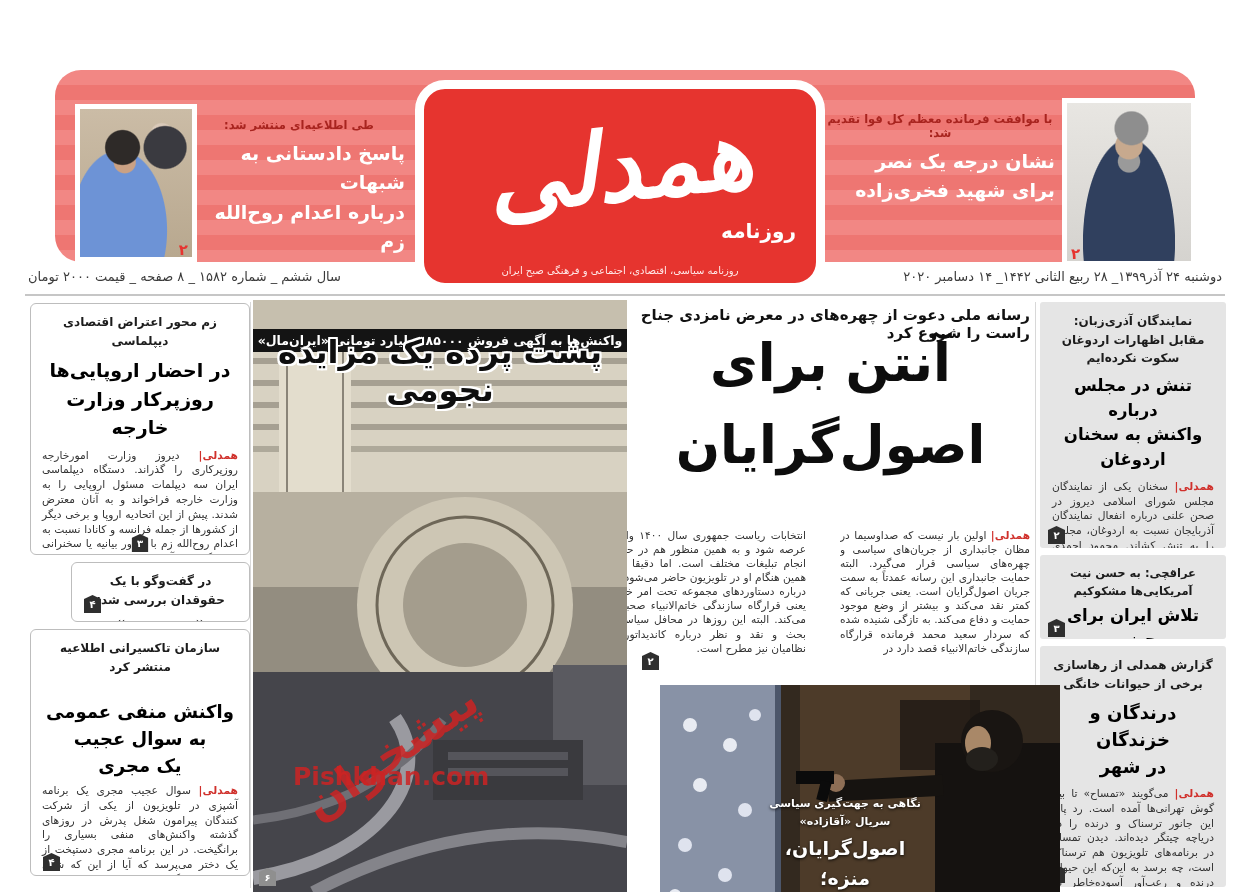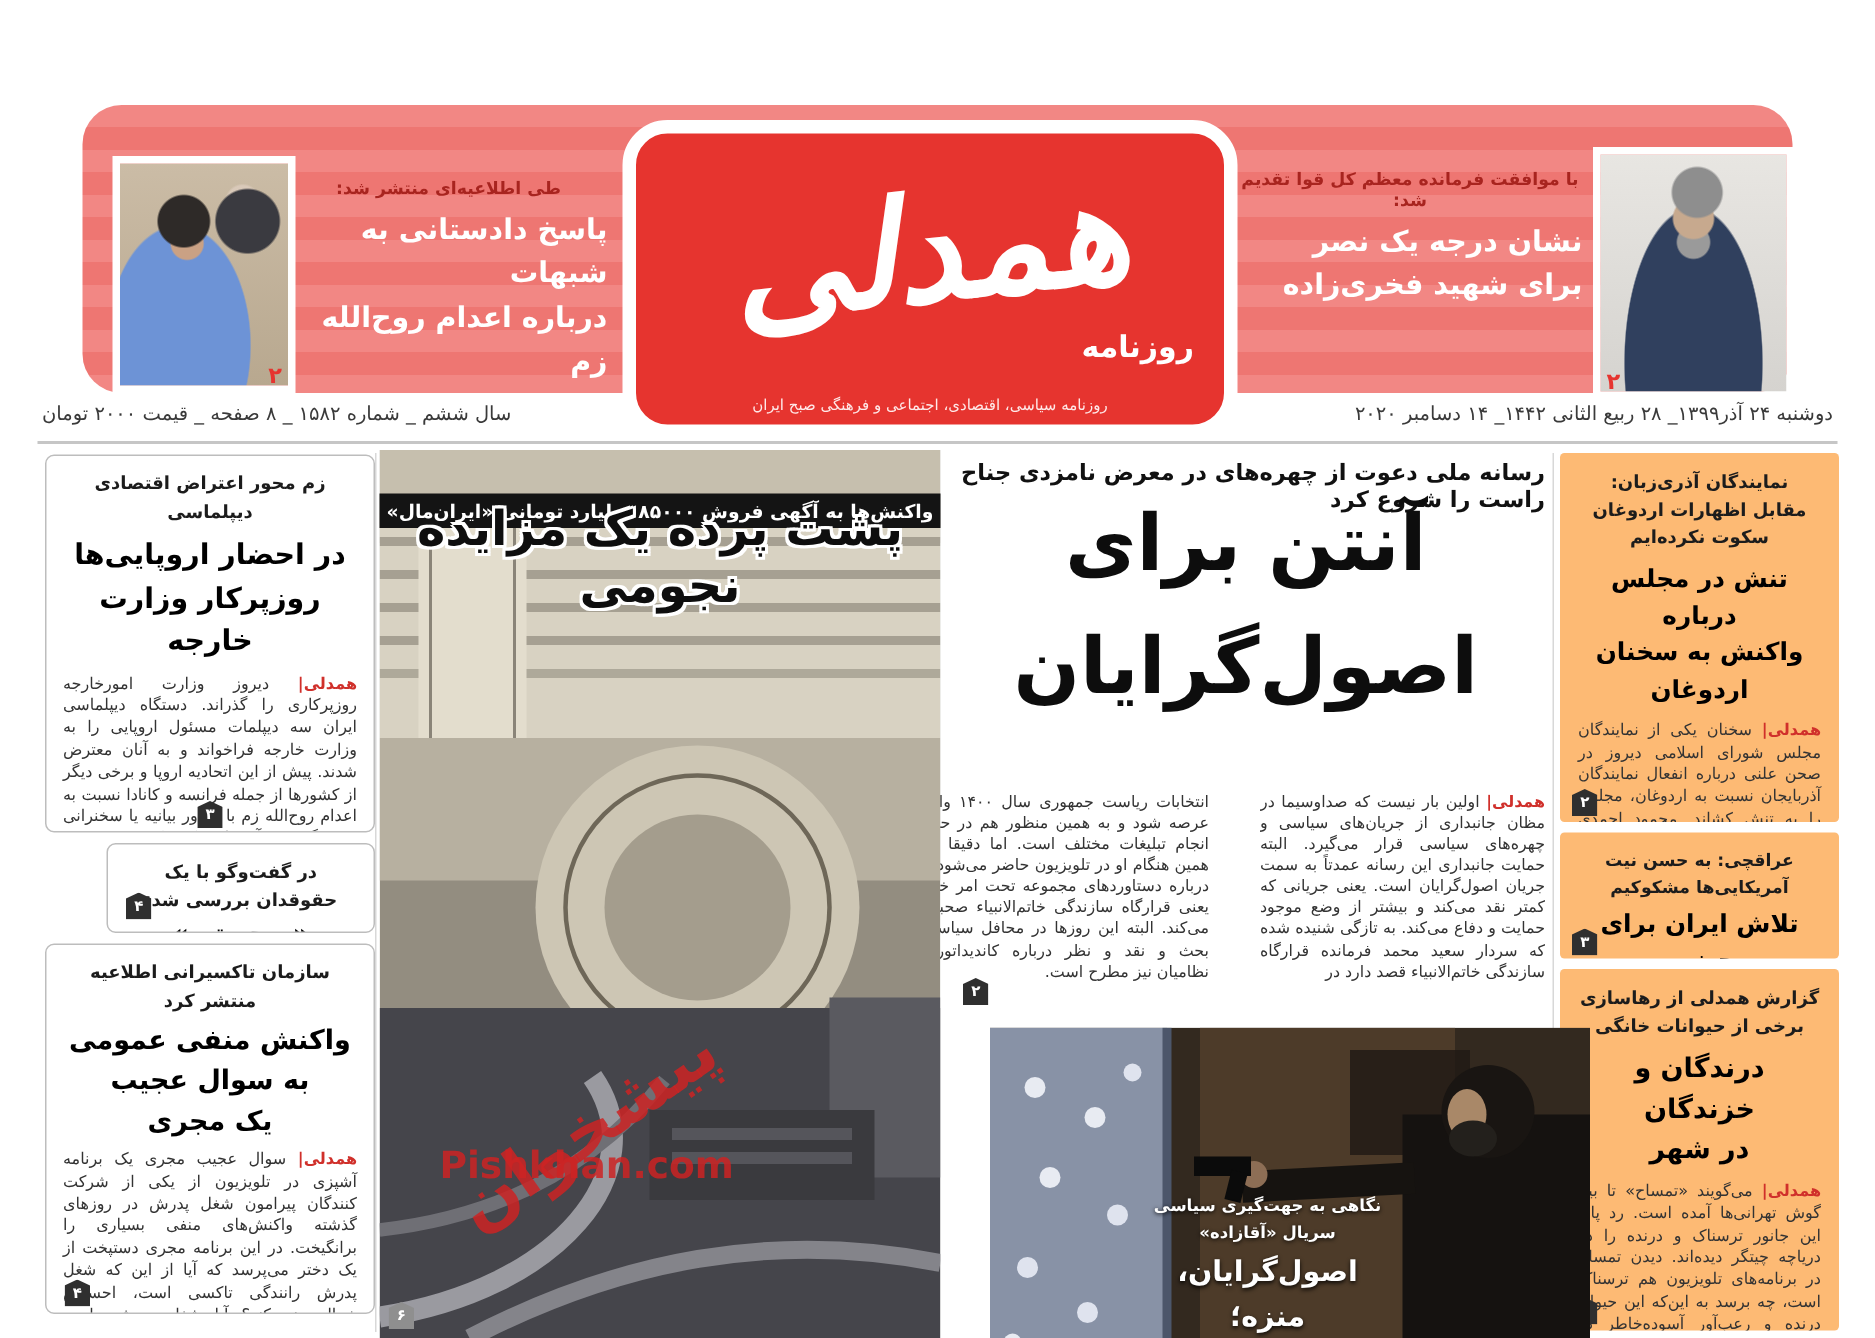--- a/index.html
+++ b/index.html
@@ -36,21 +36,21 @@
   .promo-num{position:absolute;color:#e6342f;font-weight:bold;font-size:15px;}
   .promo-cap{color:#fff;text-align:right;}
   .promo-kicker{color:#a8241f;font-size:11.5px;font-weight:bold;margin-bottom:7px;text-align:center;}
   .promo-title{font-size:19px;font-weight:bold;line-height:1.55;}
 
   .date-txt{top:269px;font-size:13px;color:#3a3a3a;}
   .hrule{left:25px;width:1200px;top:294px;height:2px;background:#c6c6c6;}
   .vrule{width:1px;background:#d8d8d8;top:302px;height:586px;}
 
   
-  .panel{background:#fdba74;border-radius:3px;padding:10px 12px;box-sizing:border-box;
+  .panel{background:#e5e5e5;border-radius:3px;padding:10px 12px;box-sizing:border-box;
          position:relative;margin-bottom:7px;overflow:hidden;direction:rtl;}
   .wbox{background:#fff;border:1px solid #bdbdbd;border-radius:6px;padding:9px 11px;box-sizing:border-box;
         position:relative;margin-bottom:7px;overflow:hidden;direction:rtl;}
   .a-kicker{font-size:12px;font-weight:bold;color:#1c1c1c;text-align:center;line-height:1.55;}
   .a-title{font-size:16.5px;font-weight:bold;color:#000;text-align:center;line-height:1.5;margin:6px 0 7px;}
   .a-title.big{font-size:18px;}
   .a-body{font-size:10.7px;color:#333;line-height:1.38;text-align:justify;}
   .brand{color:#d0302b;font-weight:bold;}
   .flag{position:absolute;width:17px;height:18px;background:#2f2f2f;color:#fff;font-size:10px;font-weight:bold;
         display:flex;align-items:center;justify-content:center;
@@ -175,21 +175,21 @@
     <div class="a-kicker">در گفت‌وگو با یک حقوقدان بررسی شد:</div>
     <div class="a-title" style="font-size:17px;margin:2px 0 0;">
       <div>«سحر تبر»</div>
       <div>بزهکار یا بزه‌دیده؟</div>
     </div>
     <div class="flag" style="left:12px;bottom:8px;">۴</div>
   </div>
 
   <div class="wbox" style="height:247px;">
     <div class="a-kicker">سازمان تاکسیرانی اطلاعیه منتشر کرد</div>
-    <div class="a-title big" style="margin:4px 0 5px;">
+    <div class="a-title big" style="margin:22px 0 5px;">
       <div>واکنش منفی عمومی</div>
       <div>به سوال عجیب</div>
       <div>یک مجری</div>
     </div>
     <div class="a-body"><span class="brand">همدلی|</span> <span>سوال عجیب مجری یک برنامه آشپزی در تلویزیون از یکی از شرکت کنندگان پیرامون شغل پدرش در روزهای گذشته واکنش‌های منفی بسیاری را برانگیخت. در این برنامه مجری دستپخت از یک دختر می‌پرسد که آیا از این که شغل پدرش رانندگی تاکسی است، احساس خجالت نمی‌کند؟ آیا شغل پدرش را به دوستانش می‌گوید؟ همین موضوع سبب شد تا سازمان تاکسیرانی شهر تهران در واکنش به این سوال توهین‌آمیز اطلاعیه‌ای صادر کند.</span></div>
     <div class="flag" style="left:12px;bottom:4px;">۴</div>
   </div>
 </div>
 
 <div class="abs rtl lead-kicker">رسانه ملی دعوت از چهره‌های در معرض نامزدی جناح راست را شروع کرد</div>

